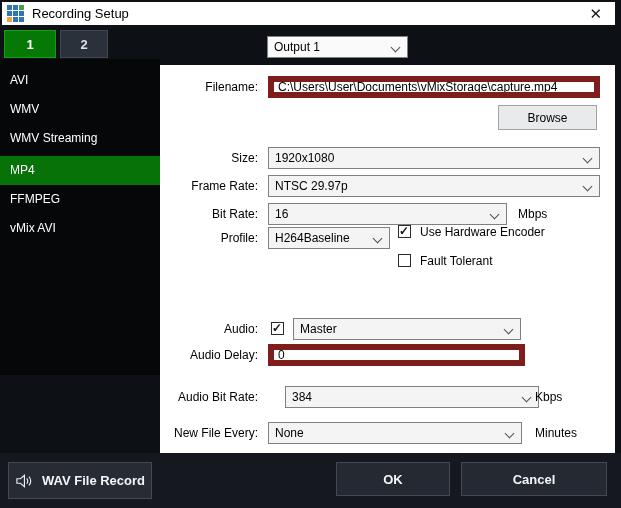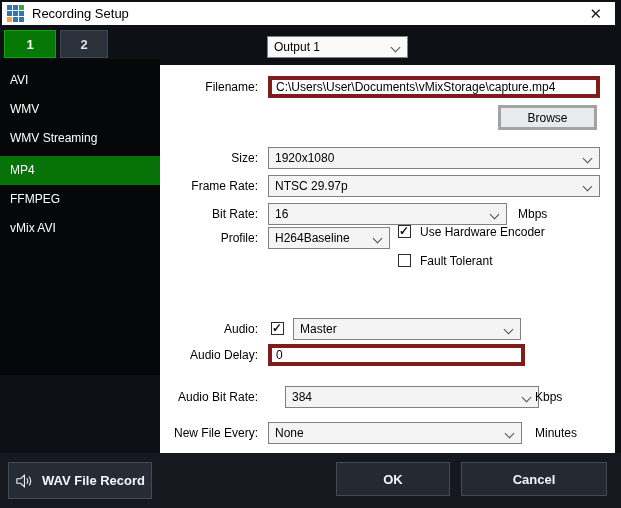--- a/index.html
+++ b/index.html
@@ -28,22 +28,22 @@
 
   
   .sidebar{position:absolute;left:0;top:59px;width:160px;height:316px;background:#060708;}
   .side-item{position:absolute;left:0;width:160px;height:29px;line-height:29px;padding-left:10px;box-sizing:border-box;font-size:12px;color:#ffffff;cursor:default;}
   .side-item.selected{background:#077207;}
 
   
   .panel{position:absolute;left:160px;top:65px;width:455px;height:388px;background:#ffffff;}
   .flabel{position:absolute;left:0;width:98px;text-align:right;font-size:12px;color:#000;height:22px;line-height:22px;}
   .unit{position:absolute;font-size:12px;color:#000;height:22px;line-height:22px;}
-  .tbox{position:absolute;box-sizing:border-box;height:22px;border:4px solid #7f1d1d;background:#fff;font-family:"Liberation Sans",sans-serif;font-size:12px;color:#000;padding:0 4px;}
-  .btn-light{position:absolute;box-sizing:border-box;background:#e9eaeb;border:3px solid #a3a3a3;display:flex;align-items:center;justify-content:center;font-size:12px;color:#000;cursor:default;}
+  .tbox{position:absolute;box-sizing:border-box;height:22px;border:6px solid #7f1d1d;background:#fff;font-family:"Liberation Sans",sans-serif;font-size:12px;color:#000;padding:0 4px;}
+  .btn-light{position:absolute;box-sizing:border-box;background:#e9eaeb;border:1px solid #a3a3a3;display:flex;align-items:center;justify-content:center;font-size:12px;color:#000;cursor:default;}
   .checkbox{position:absolute;width:13px;height:13px;box-sizing:border-box;border:1px solid #2b2b2b;background:#fff;cursor:default;}
   .checkbox.checked::after{content:"✓";position:absolute;left:0px;top:-2px;font-size:12px;font-weight:bold;color:#111;}
   .cb-label{position:absolute;font-size:12px;color:#000;height:14px;line-height:14px;}
 
   
   .footer{position:absolute;left:0;top:453px;width:621px;height:55px;background:#15191f;}
   .btn-dark{position:absolute;box-sizing:border-box;background:#252a32;border:1px solid #434a54;display:flex;align-items:center;justify-content:center;font-size:13px;font-weight:bold;color:#f3f5f7;cursor:default;}
   .wav-btn{left:8px;top:9px;width:144px;height:37px;background:#272c34;}
   .wav-btn svg{margin-right:9px;}
   .ok-btn{left:336px;top:9px;width:114px;height:34px;}

